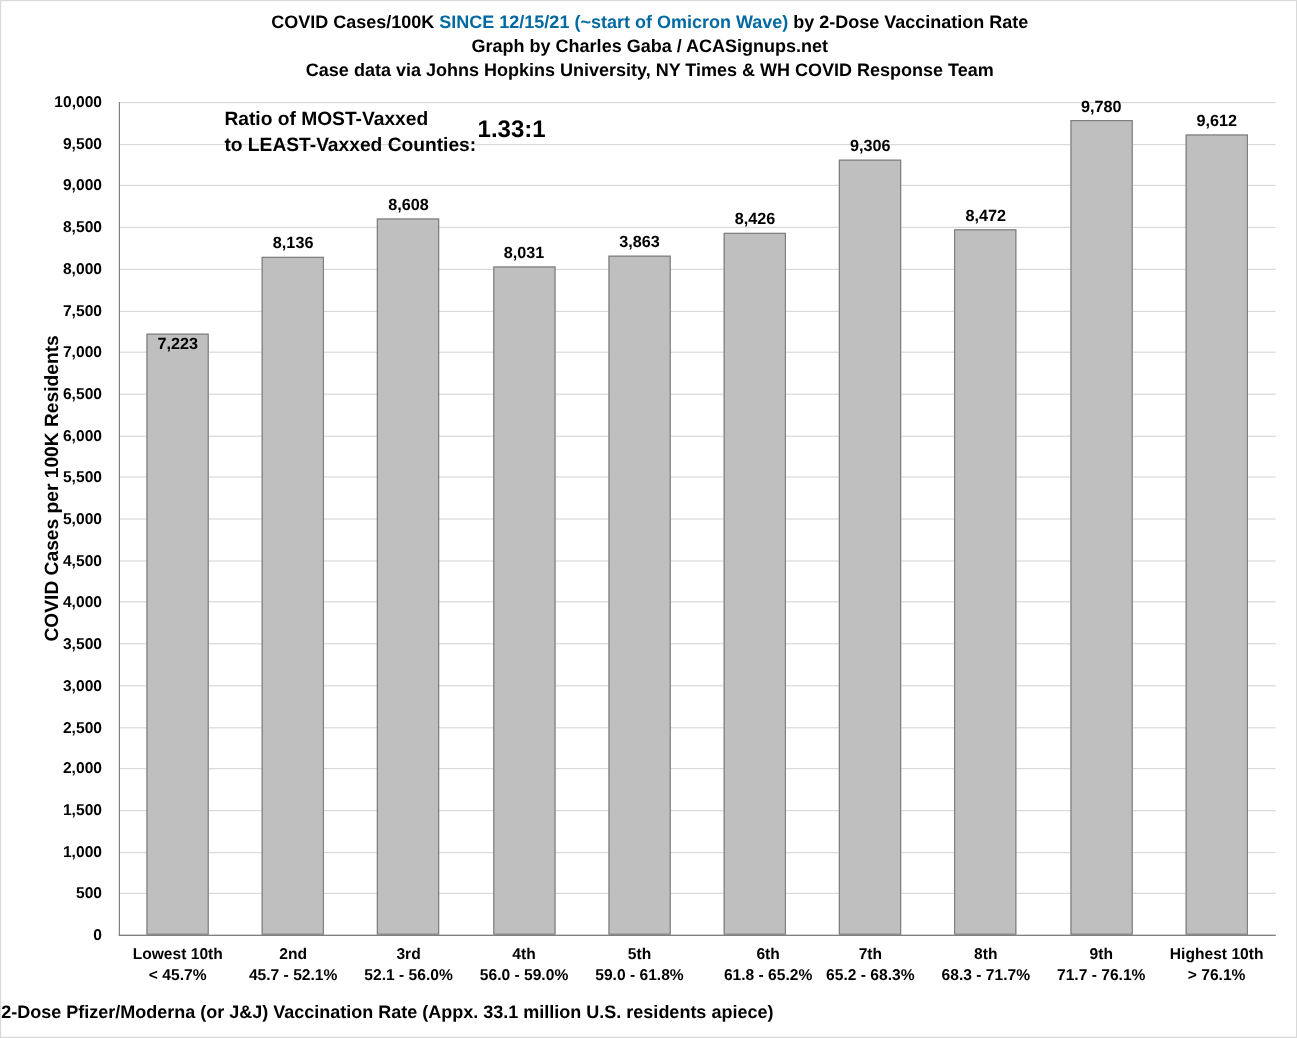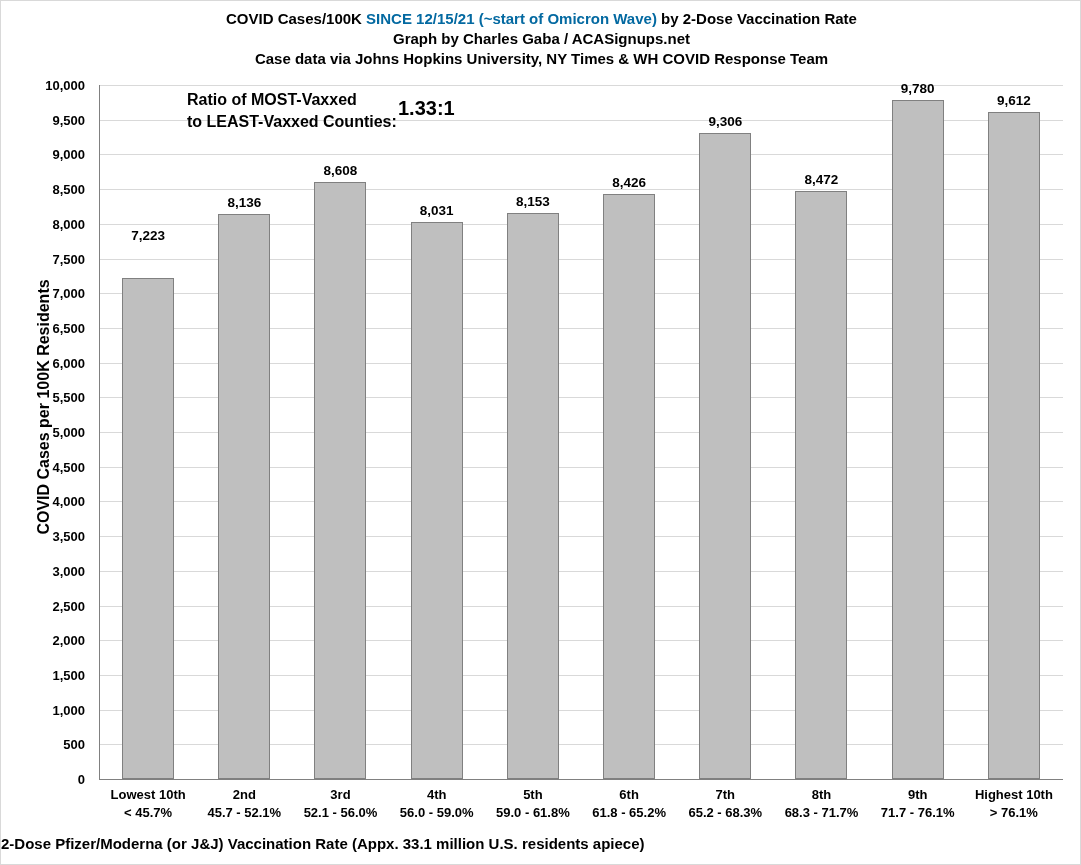--- a/index.html
+++ b/index.html
@@ -242,37 +242,37 @@
       <div class="gridline" style="top: 555.2px; background: rgb(217, 217, 217);"></div>
       <div class="gridline" style="top: 589.9px; background: rgb(217, 217, 217);"></div>
       <div class="gridline" style="top: 624.6px; background: rgb(217, 217, 217);"></div>
       <div class="gridline" style="top: 659.3px; background: rgb(217, 217, 217);"></div>
       <div class="gridline" style="top: 694px; background: rgb(128, 128, 128);"></div>
     </div>
 
   <div class="bars" id="bars">
       <div class="bar-slot" style="left: 0px; width: 96.2px;">
         <div class="bar" title="Lowest 10th: 7,223" style="height: 501.276px; background: rgb(191, 191, 191); border-color: rgb(128, 128, 128);"></div>
-        <div class="bar-value" style="bottom: 536px;">7,223</div>
+        <div class="bar-value" style="bottom: 485px;">7,223</div>
       </div>
       <div class="bar-slot" style="left: 96.2px; width: 96.2px;">
         <div class="bar" title="2nd: 8,136" style="height: 564.638px; background: rgb(191, 191, 191); border-color: rgb(128, 128, 128);"></div>
         <div class="bar-value" style="bottom: 568.638px;">8,136</div>
       </div>
       <div class="bar-slot" style="left: 192.4px; width: 96.2px;">
         <div class="bar" title="3rd: 8,608" style="height: 597.395px; background: rgb(191, 191, 191); border-color: rgb(128, 128, 128);"></div>
         <div class="bar-value" style="bottom: 601.395px;">8,608</div>
       </div>
       <div class="bar-slot" style="left: 288.6px; width: 96.2px;">
         <div class="bar" title="4th: 8,031" style="height: 557.351px; background: rgb(191, 191, 191); border-color: rgb(128, 128, 128);"></div>
         <div class="bar-value" style="bottom: 561.351px;">8,031</div>
       </div>
       <div class="bar-slot" style="left: 384.8px; width: 96.2px;">
         <div class="bar" title="5th: 8,153" style="height: 565.818px; background: rgb(191, 191, 191); border-color: rgb(128, 128, 128);"></div>
-        <div class="bar-value" style="bottom: 569.818px;">8,153</div>
+        <div class="bar-value" style="bottom: 569.818px;">3,863</div>
       </div>
       <div class="bar-slot" style="left: 481px; width: 96.2px;">
         <div class="bar" title="6th: 8,426" style="height: 584.764px; background: rgb(191, 191, 191); border-color: rgb(128, 128, 128);"></div>
         <div class="bar-value" style="bottom: 588.764px;">8,426</div>
       </div>
       <div class="bar-slot" style="left: 577.2px; width: 96.2px;">
         <div class="bar" title="7th: 9,306" style="height: 645.836px; background: rgb(191, 191, 191); border-color: rgb(128, 128, 128);"></div>
         <div class="bar-value" style="bottom: 649.836px;">9,306</div>
       </div>
       <div class="bar-slot" style="left: 673.4px; width: 96.2px;">
@@ -309,21 +309,21 @@
         <div class="xlabel-sub">52.1 - 56.0%</div>
       </div>
       <div class="xlabel-slot" style="left: 288.6px; width: 96.2px;">
         <div class="xlabel-main">4th</div>
         <div class="xlabel-sub">56.0 - 59.0%</div>
       </div>
       <div class="xlabel-slot" style="left: 384.8px; width: 96.2px;">
         <div class="xlabel-main">5th</div>
         <div class="xlabel-sub">59.0 - 61.8%</div>
       </div>
-      <div class="xlabel-slot" style="left: 481px; width: 96.2px;">
+      <div class="xlabel-slot" style="left: 492px; width: 96.2px;">
         <div class="xlabel-main">6th</div>
         <div class="xlabel-sub">61.8 - 65.2%</div>
       </div>
       <div class="xlabel-slot" style="left: 577.2px; width: 96.2px;">
         <div class="xlabel-main">7th</div>
         <div class="xlabel-sub">65.2 - 68.3%</div>
       </div>
       <div class="xlabel-slot" style="left: 673.4px; width: 96.2px;">
         <div class="xlabel-main">8th</div>
         <div class="xlabel-sub">68.3 - 71.7%</div>

